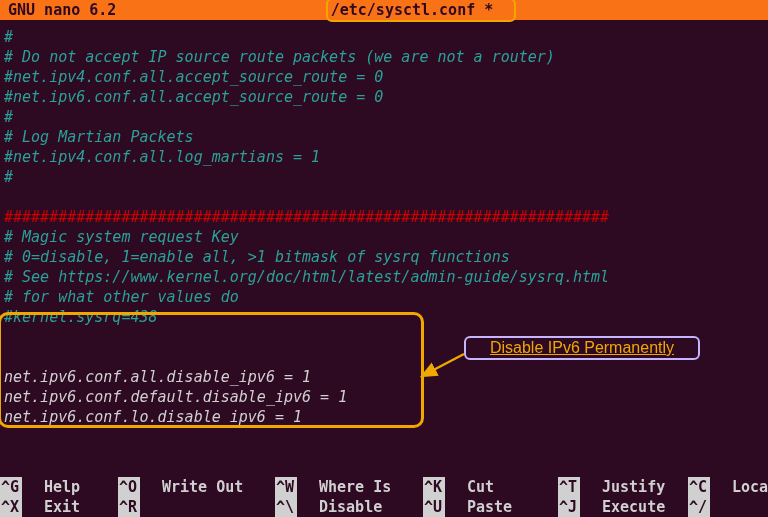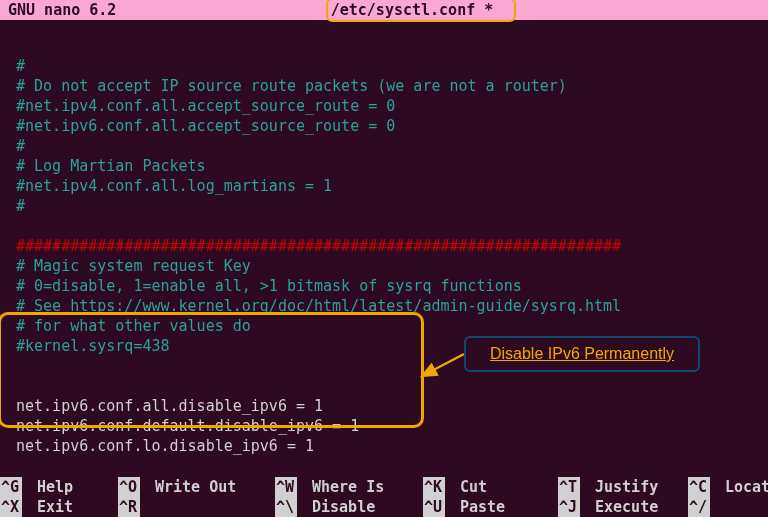--- a/index.html
+++ b/index.html
@@ -17,21 +17,21 @@
     position: relative;
     width: 768px;
     height: 517px;
     background: #2d0922;
     color: #d0d0d0;
   }
   
   .titlebar {
     position: relative;
     height: 20px;
-    background: #f9a8d4;
+    background: #f97316;
     color: #2d0922;
     white-space: pre;
     overflow: hidden;
     padding-left: 27px;
   }
   .title-left {
     position: absolute;
     left: 8px;
     top: 0;
     font-weight: bold;
@@ -50,24 +50,25 @@
     left: 326px;
     width: 190px;
     height: 24px;
     border: 2px solid #f0a800;
     border-radius: 6px;
     box-sizing: border-box;
     pointer-events: none;
   }
   .content {
     position: absolute;
-    top: 36px;
+    top: 7px;
     left: 0; right: 0;
-    padding-left: 16px;
+    padding-left: 4px;
     white-space: pre;
+    font-style: italic;
   }
   .comment { color: #2aa198; }       
   .redline { color: #cc0000; }
   .plain { color: #d0d0d0; }
 
   
   .disable-box {
     position: absolute;
     left: -2px;
     top: 312px;
@@ -77,22 +78,22 @@
     border-radius: 10px;
     box-sizing: border-box;
     pointer-events: none;
   }
 
   .callout {
     position: absolute;
     left: 464px;
     top: 336px;
     width: 236px;
-    height: 36px;
-    border: 2px solid #0c4a6e;
+    height: 24px;
+    border: 2px solid #c4b5fd;
     border-radius: 6px;
     box-sizing: border-box;
     color: #f0a800;
     display: flex;
     align-items: center;
     justify-content: center;
   }
   .callout span {
     text-decoration: underline;
     font-family: sans-serif;
@@ -132,21 +133,21 @@
   .key {
     display: inline-block;
     background: #d0d0d0;
     color: #2d0922;
     font-weight: bold;
     padding: 0 1px;
     min-width: 20px;
     text-align: left;
   }
   .label {
-    margin-left: 15px;
+    margin-left: 22px;
     font-weight: bold;
     color: #d0d0d0;
   }
 </style>
 </head>
 <body>
 
 <div class="screen">
 
   <div class="titlebar">

